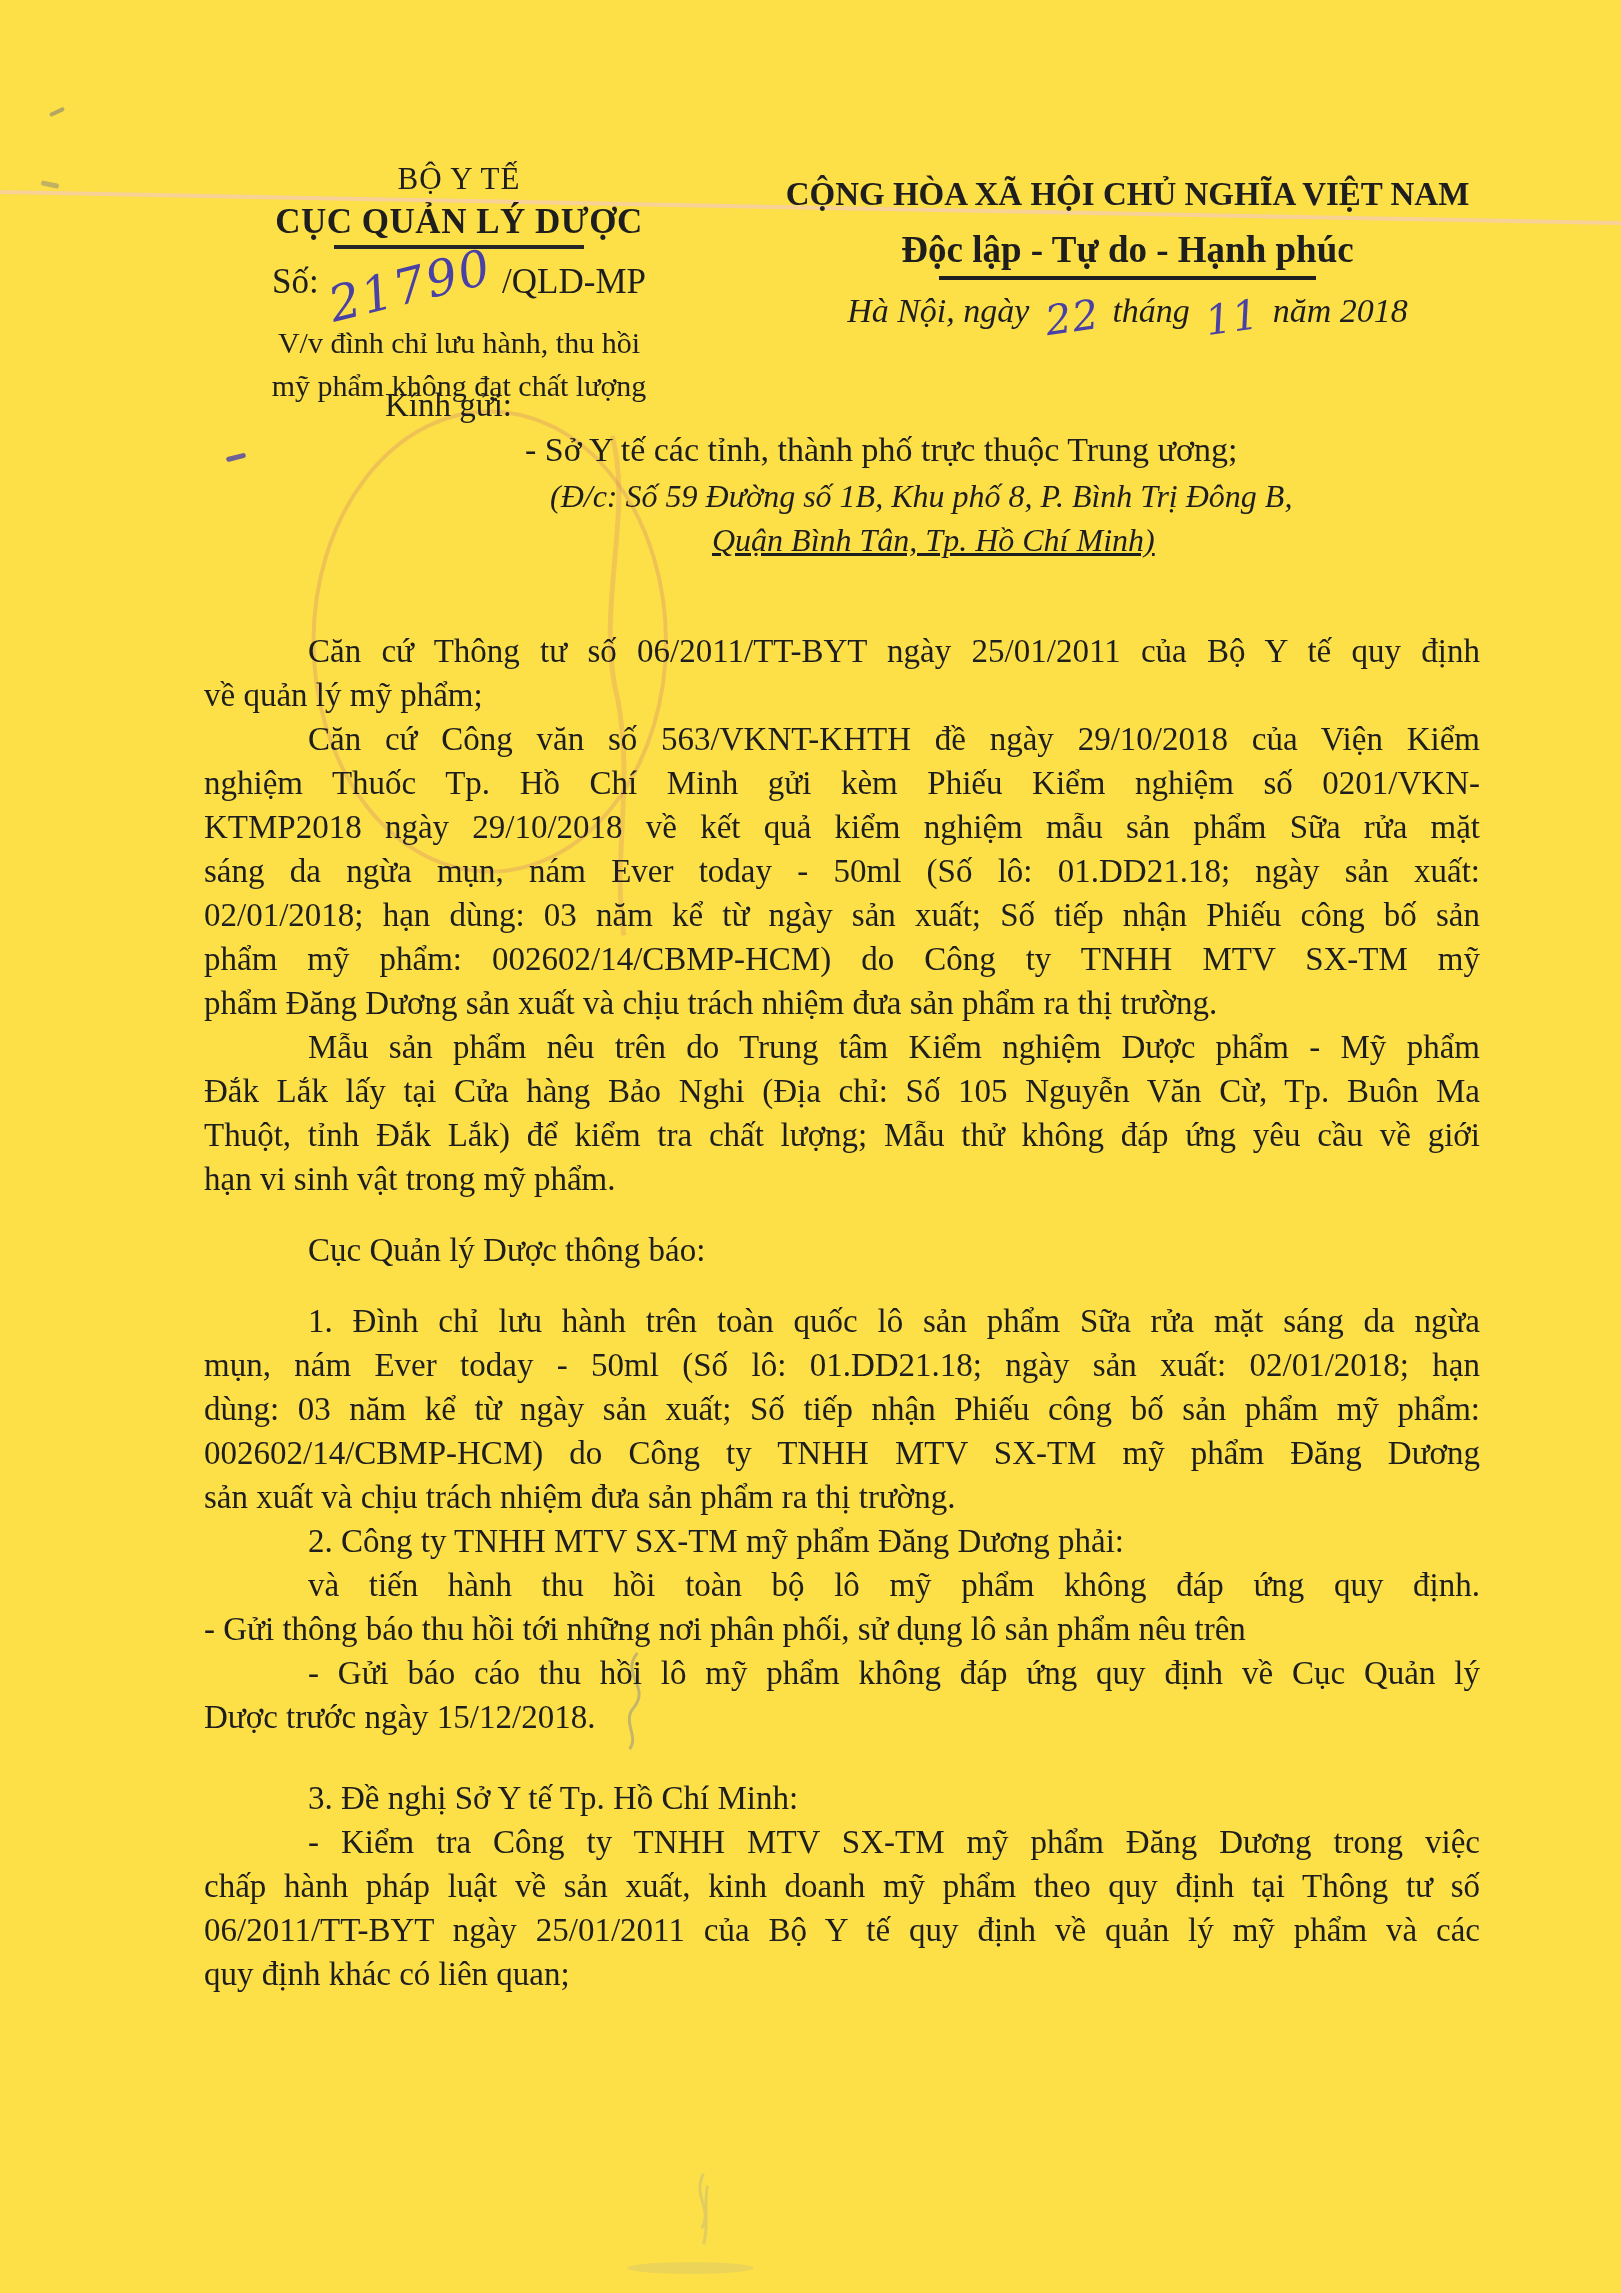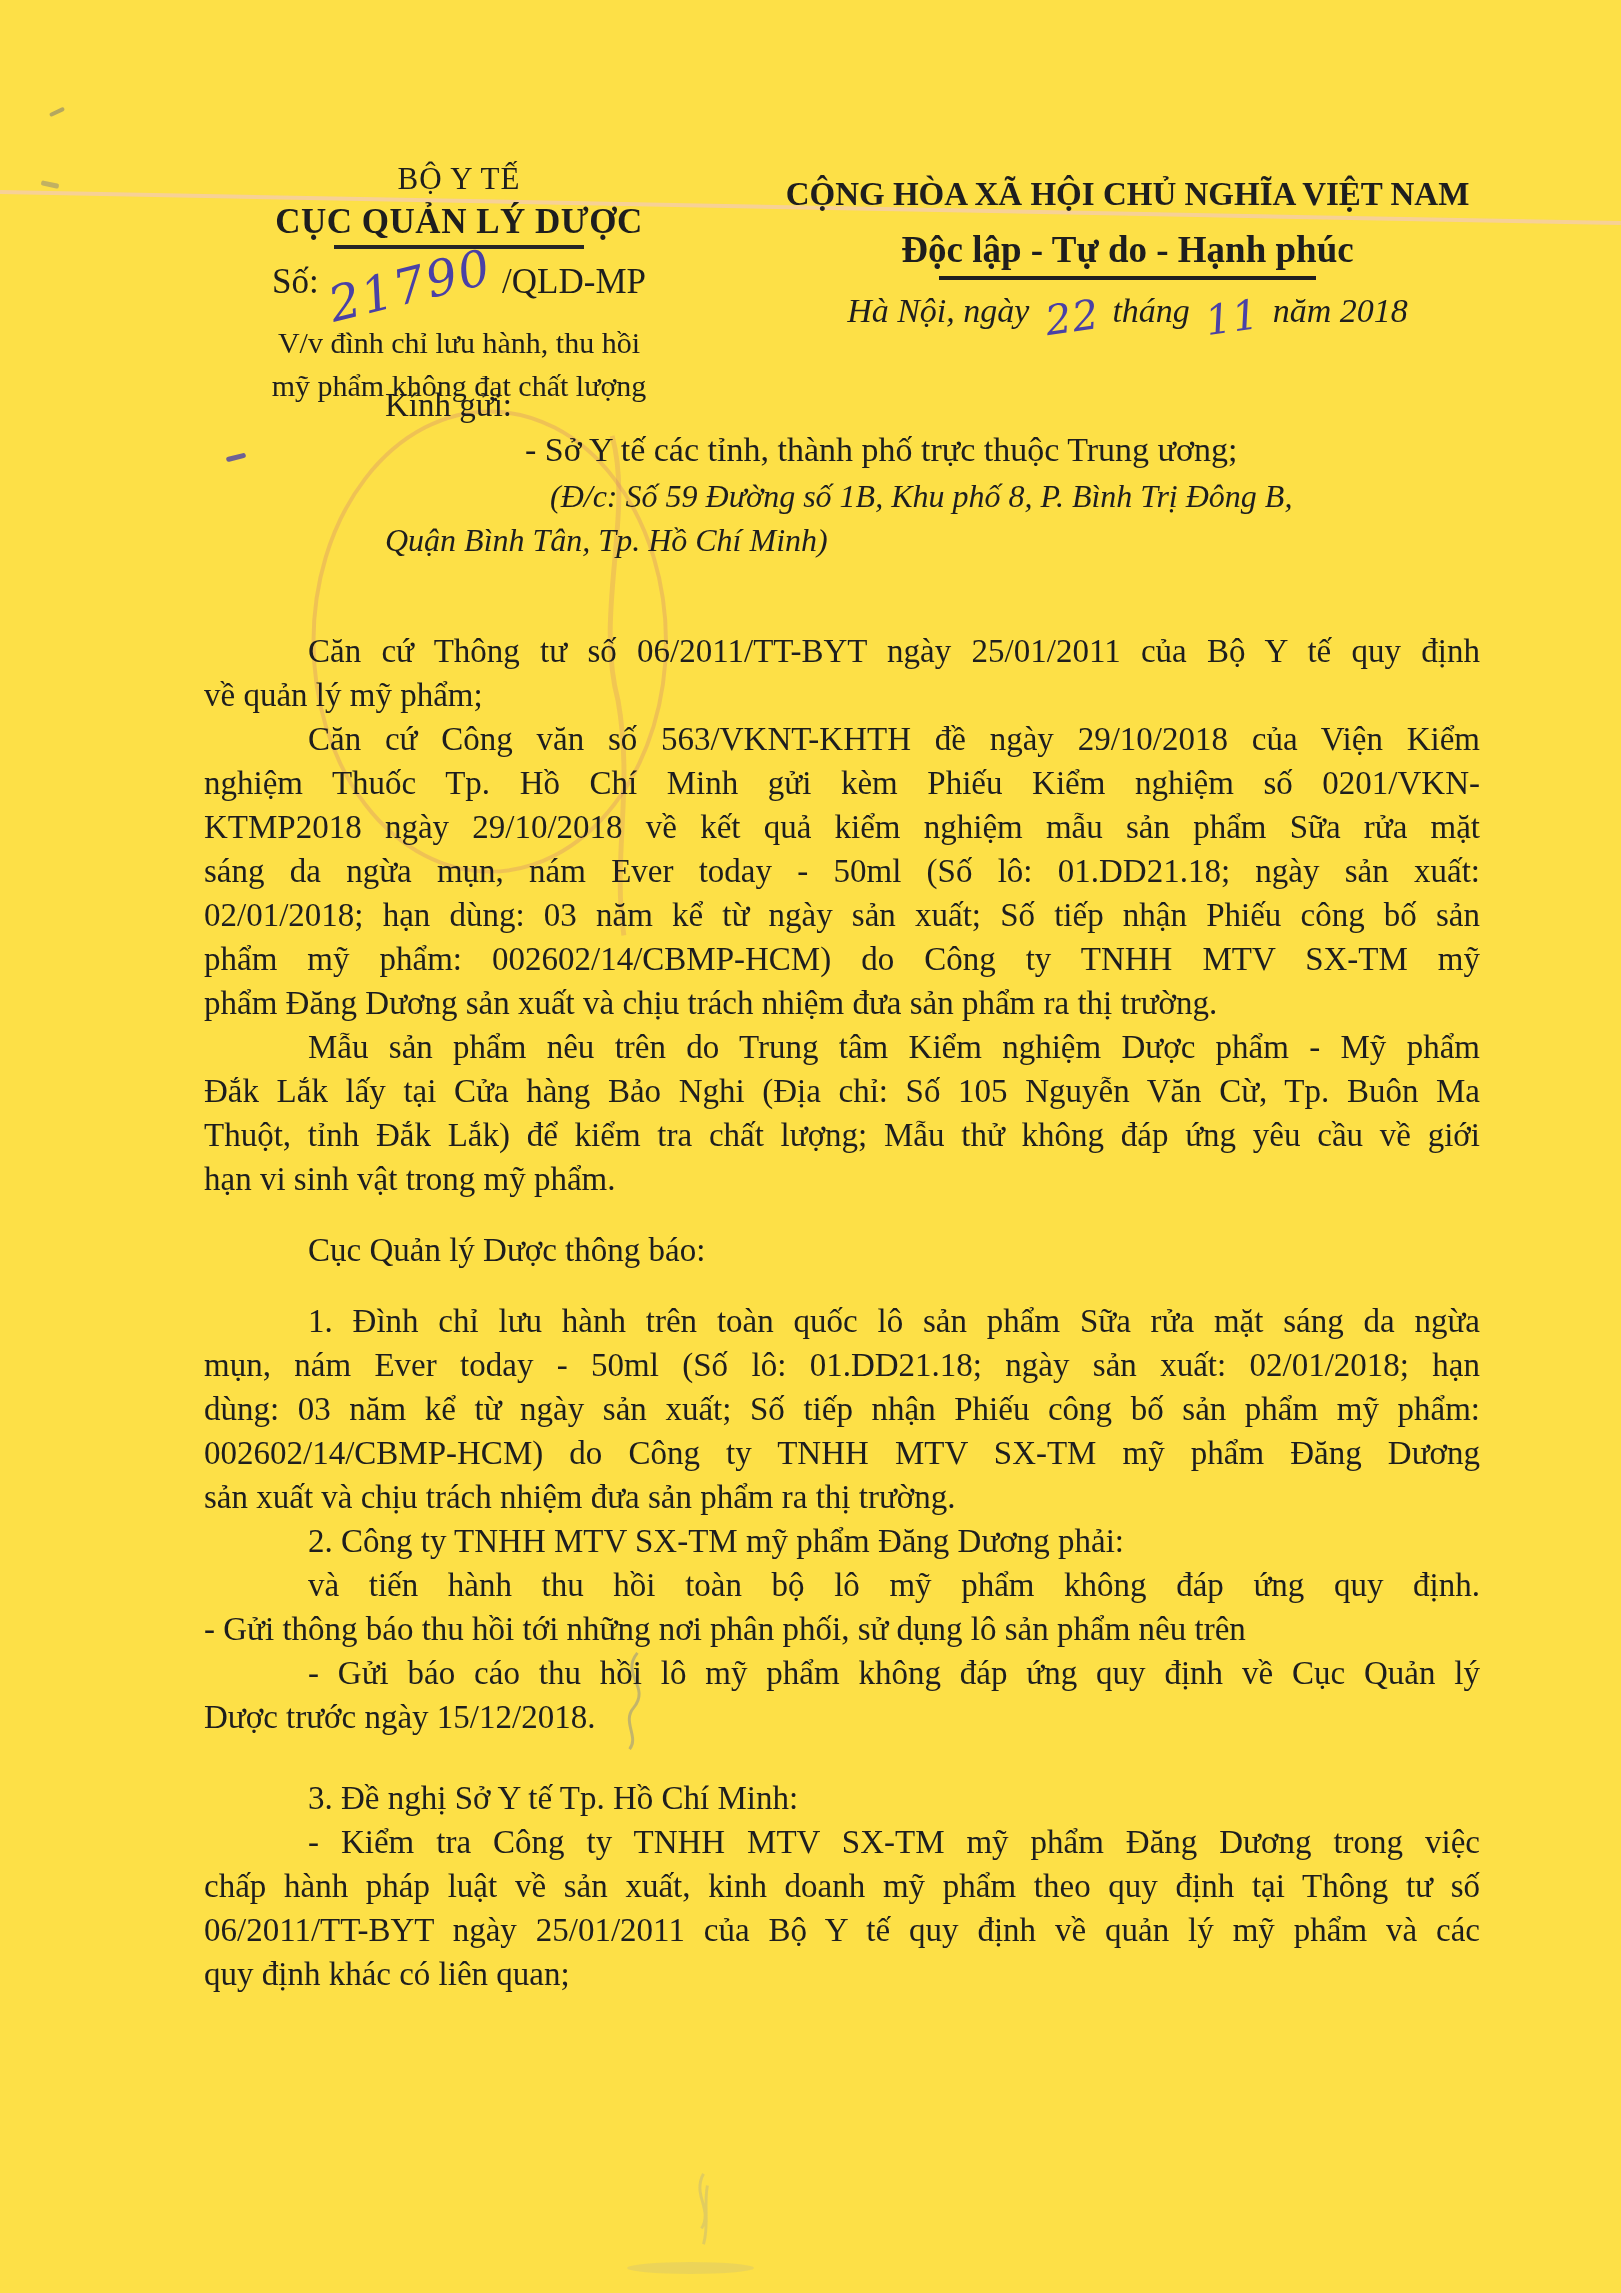--- a/index.html
+++ b/index.html
@@ -41,21 +41,21 @@
   .national-title{font-size:33px;line-height:41px;font-weight:bold;white-space:nowrap;}
   .motto{font-size:37px;line-height:45px;font-weight:bold;margin-top:11.8px;}
   .motto-rule{width:377px;height:3.9px;background:#1f1f1f;margin:3.9px auto 0;}
   .date-line{font-size:34px;line-height:43px;font-style:italic;margin-top:7.8px;white-space:nowrap;}
   
   .recipients{position:absolute;left:385px;top:384px;width:941px;font-size:33px;}
   .kinh-gui{line-height:43px;}
   .recip-item{line-height:46px;margin-left:140px;font-size:34px;}
   .recip-addr{font-style:italic;font-size:32px;line-height:44px;}
   .recip-addr.a1{margin-left:165px;margin-top:1px;}
-  .recip-addr.a2{}
+  .recip-addr.a2{margin-left:327px;text-decoration:underline;}
   
   .body-text{position:absolute;left:204px;top:629px;width:1276px;
     font-size:33px;line-height:44px;}
   .para{margin:0;}
   .para .ln{text-align:justify;text-align-last:justify;}
   .para .ln:last-child{text-align-last:left;}
   .para .ln:first-child{text-indent:104px;}
   .para.gap-above{margin-top:27.4px;}
   .para.gap-below{margin-bottom:27px;}
   .para.gap-above-lg{margin-top:37px;}

